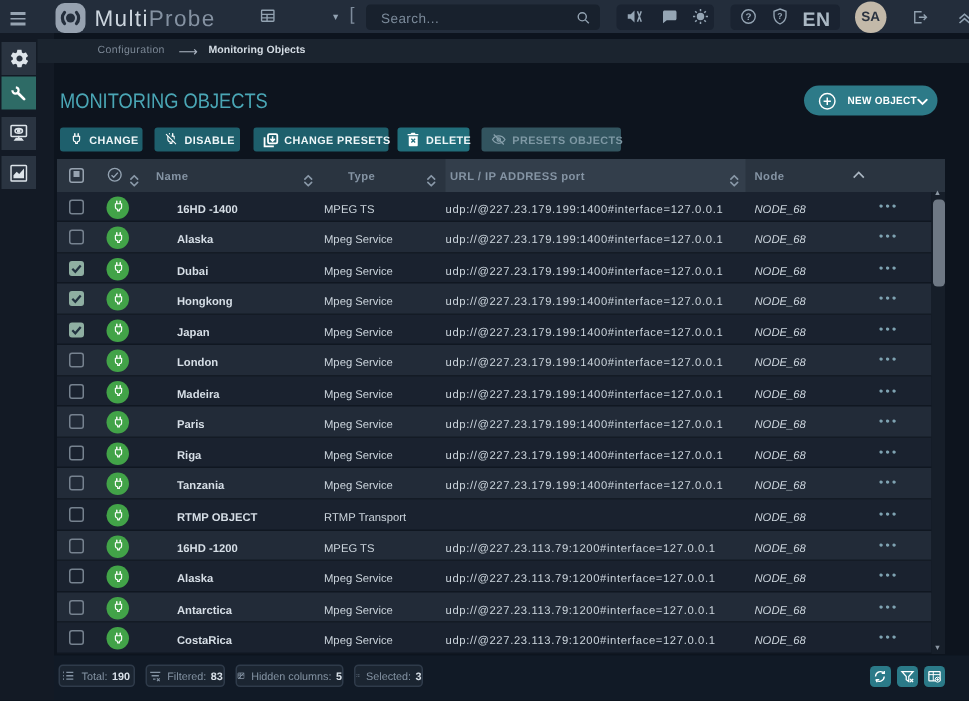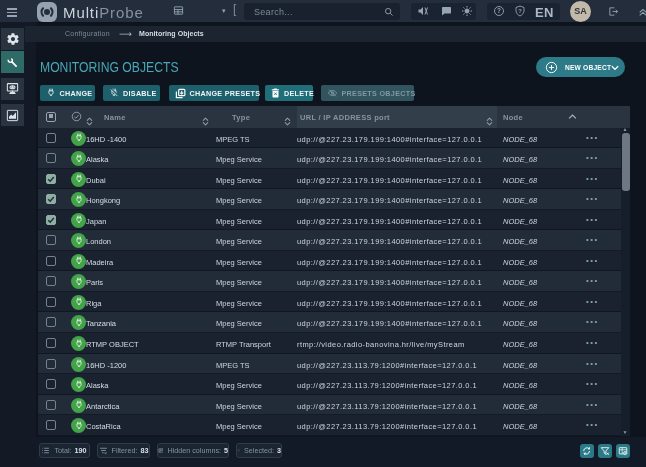--- a/index.html
+++ b/index.html
@@ -48,21 +48,21 @@
 .hcb i { position:absolute; left:1.5px; top:1.5px; width:4px; height:4px; background:#97a3b0; }
 .carets { position:absolute; width:7px; height:9px; }
 
 .row { position:absolute; left:38px; width:583px; }
 .row.odd { background:#1a222f; box-shadow:inset 0 -1px 0 rgba(10,15,22,0.55); }
 .row.even { background:#222b38; box-shadow:inset 0 -1px 0 rgba(10,15,22,0.55); }
 .cb { position:absolute; left:8px; top:5px; width:10px; height:10px; border:1.5px solid #76828f; border-radius:2px; }
 .cb.on { background:#8fafa2; border-color:#8fafa2; }
 .gc { position:absolute; left:33px; top:3px; width:15px; height:15px; border-radius:50%; background:#42a348; display:flex; align-items:center; justify-content:center; }
 .c { position:absolute; top:7px; font-size:7.5px; color:#ccd5dd; }
-.name { left:48px; font-weight:normal; color:#d6dee6; }
+.name { left:80px; font-weight:bold; color:#d6dee6; }
 .typ { left:178px; }
 .url { left:259px; letter-spacing:0.42px; }
 .node { left:465px;font-style:italic; }
 .dots { position:absolute; left:548px; top:5px; font-size:8px; letter-spacing:1.5px; color:#7fa3b2; }
 
 
 #sbtrack { position:absolute; left:621px; top:127.5px; width:9px; height:308px; background:#161e29; }
 #sbthumb { position:absolute; left:621.5px; top:133px; width:8px; height:58px; background:#6e7884; border-radius:3px; }
 
 
@@ -414,21 +414,20 @@
 <div class="row odd" style="top:333.00px;height:20.55px">
   <span class="cb"></span>
   <span class="gc">
       <svg viewBox="0 0 24 24" width="10" height="10" fill="none" stroke="#ffffff">
         <path d="M9.3 2.6v3.4M14.7 2.6v3.4" stroke-width="2.3" stroke-linecap="round"></path>
         <path d="M7 6.8h10v4.6c0 2.3-1.6 3.9-3.6 4.2v2.6h-2.8v-2.6C8.6 15.3 7 13.7 7 11.4z" stroke-width="1.8" stroke-linejoin="round"></path>
       </svg>
     </span>
   <span class="c name">RTMP OBJECT</span>
   <span class="c typ">RTMP Transport</span>
-  <span class="c url">rtmp://video.radio-banovina.hr/live/myStream</span>
   <span class="c node">NODE_68</span>
   <span class="dots">•••</span>
 </div>
 <div class="row even" style="top:353.55px;height:20.55px">
   <span class="cb"></span>
   <span class="gc">
       <svg viewBox="0 0 24 24" width="10" height="10" fill="none" stroke="#ffffff">
         <path d="M9.3 2.6v3.4M14.7 2.6v3.4" stroke-width="2.3" stroke-linecap="round"></path>
         <path d="M7 6.8h10v4.6c0 2.3-1.6 3.9-3.6 4.2v2.6h-2.8v-2.6C8.6 15.3 7 13.7 7 11.4z" stroke-width="1.8" stroke-linejoin="round"></path>
       </svg>

